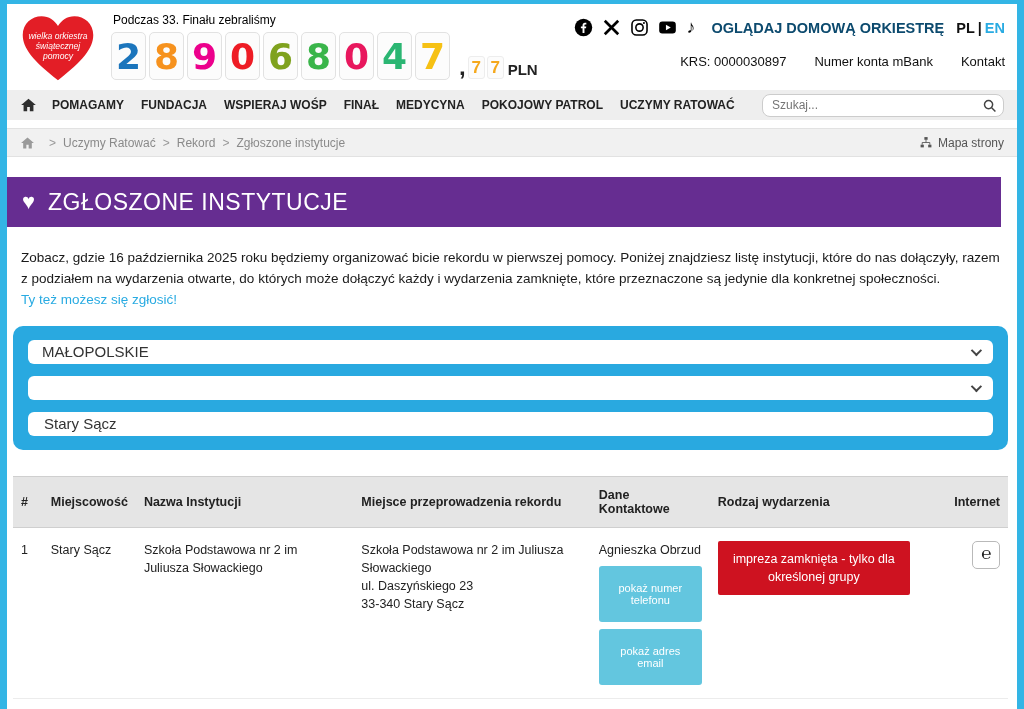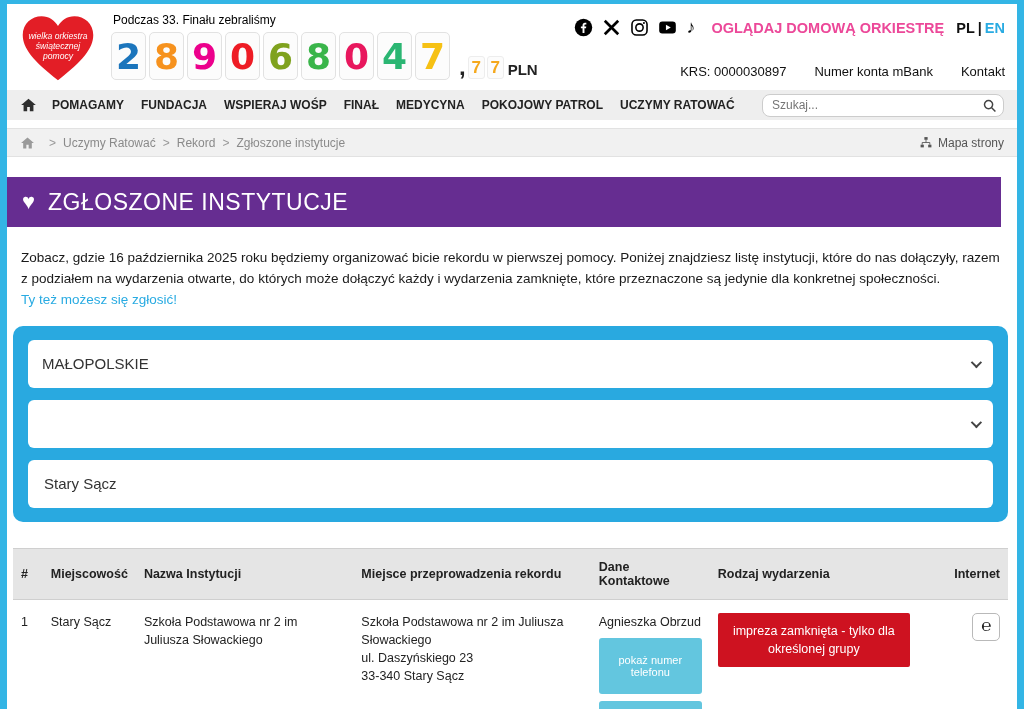--- a/index.html
+++ b/index.html
@@ -35,26 +35,26 @@
     font-size:17px; font-weight:700; background:#FCFCFC; border:1px solid #EDEDED; border-radius:3px;
   }
   .currency { font-size:15px; font-weight:700; margin:0 4px 2px 2px; }
 
   .header-right { text-align:right; padding-top:6px; }
   .hr-row1 { display:flex; align-items:center; justify-content:flex-end; }
   .social { display:flex; gap:9px; align-items:center; margin-right:16px; }
   .social-icon { display:flex; cursor:pointer; text-decoration:none; color:#000; }
   .social-icon svg { width:19px; height:19px; }
   .tiktok-glyph { font-size:18px; font-weight:700; line-height:19px; }
-  .watch { font-weight:700; font-size:14.5px; color:#ec4899; cursor:pointer; }
+  .watch { font-weight:700; font-size:14.5px; color:#0c4a6e; cursor:pointer; }
   .lang { font-weight:700; font-size:14.5px; margin-left:12px; white-space:nowrap; }
   .lang .pl { color:#111; cursor:pointer; }
   .lang .divider { color:#111; margin:0 3px; }
   .lang .en { color:#29ABE2; cursor:pointer; }
-  .hr-row2 { margin-top:27px; font-size:13px; display:flex; gap:28px; justify-content:flex-end; color:#111; }
+  .hr-row2 { margin-top:17px; font-size:13px; display:flex; gap:28px; justify-content:flex-end; color:#111; }
   .hr-row2 .linkish { cursor:pointer; }
 
   
   .nav { background:#EEEEEE; display:flex; align-items:center; height:30px; padding:0 13px; }
   .nav-home { margin-right:15px; cursor:pointer; display:flex; }
   .nav-item { font-size:12px; font-weight:700; color:#222; margin-right:17px; cursor:pointer; white-space:nowrap; }
   .nav-search { margin-left:auto; position:relative; width:242px; }
   .nav-search input {
     width:100%; height:23px; border:1px solid #CCC; border-radius:8px;
     padding:0 26px 0 9px; font-size:12px; color:#666; background:#fff; outline:none;
@@ -82,21 +82,21 @@
   .banner-heart { font-size:22px; margin-right:13px; line-height:1; }
   .banner-title { font-size:23px; letter-spacing:0.5px; }
 
   
   .intro { margin:21px 14px 0 14px; font-size:13.5px; color:#1a1a1a; line-height:1.55; }
   .intro-link { color:#29ABE2; cursor:pointer; }
 
   
   .filterbox { margin:15px 9px 0 6px; background:#29A9E0; border-radius:10px; padding:14px 15px; }
   .filter-field {
-    background:#fff; border-radius:6px; height:48px; display:flex; align-items:center;
+    background:#fff; border-radius:6px; height:24px; display:flex; align-items:center;
     padding:0 14px; font-size:15px; color:#333; margin-bottom:12px; cursor:pointer;
   }
   .filter-field:last-child { margin-bottom:0; }
   .chev { margin-left:auto; width:8px; height:8px; border-right:2px solid #444; border-bottom:2px solid #444; transform:rotate(45deg) translateY(-2px); }
   .filter-field input { border:none; outline:none; font-size:15px; width:100%; color:#333; font-family:"Liberation Sans", sans-serif; }
 
   
   .results { margin:26px 9px 0 6px; }
   table { width:100%; border-collapse:collapse; font-size:12.5px; color:#222; }
   thead th {

